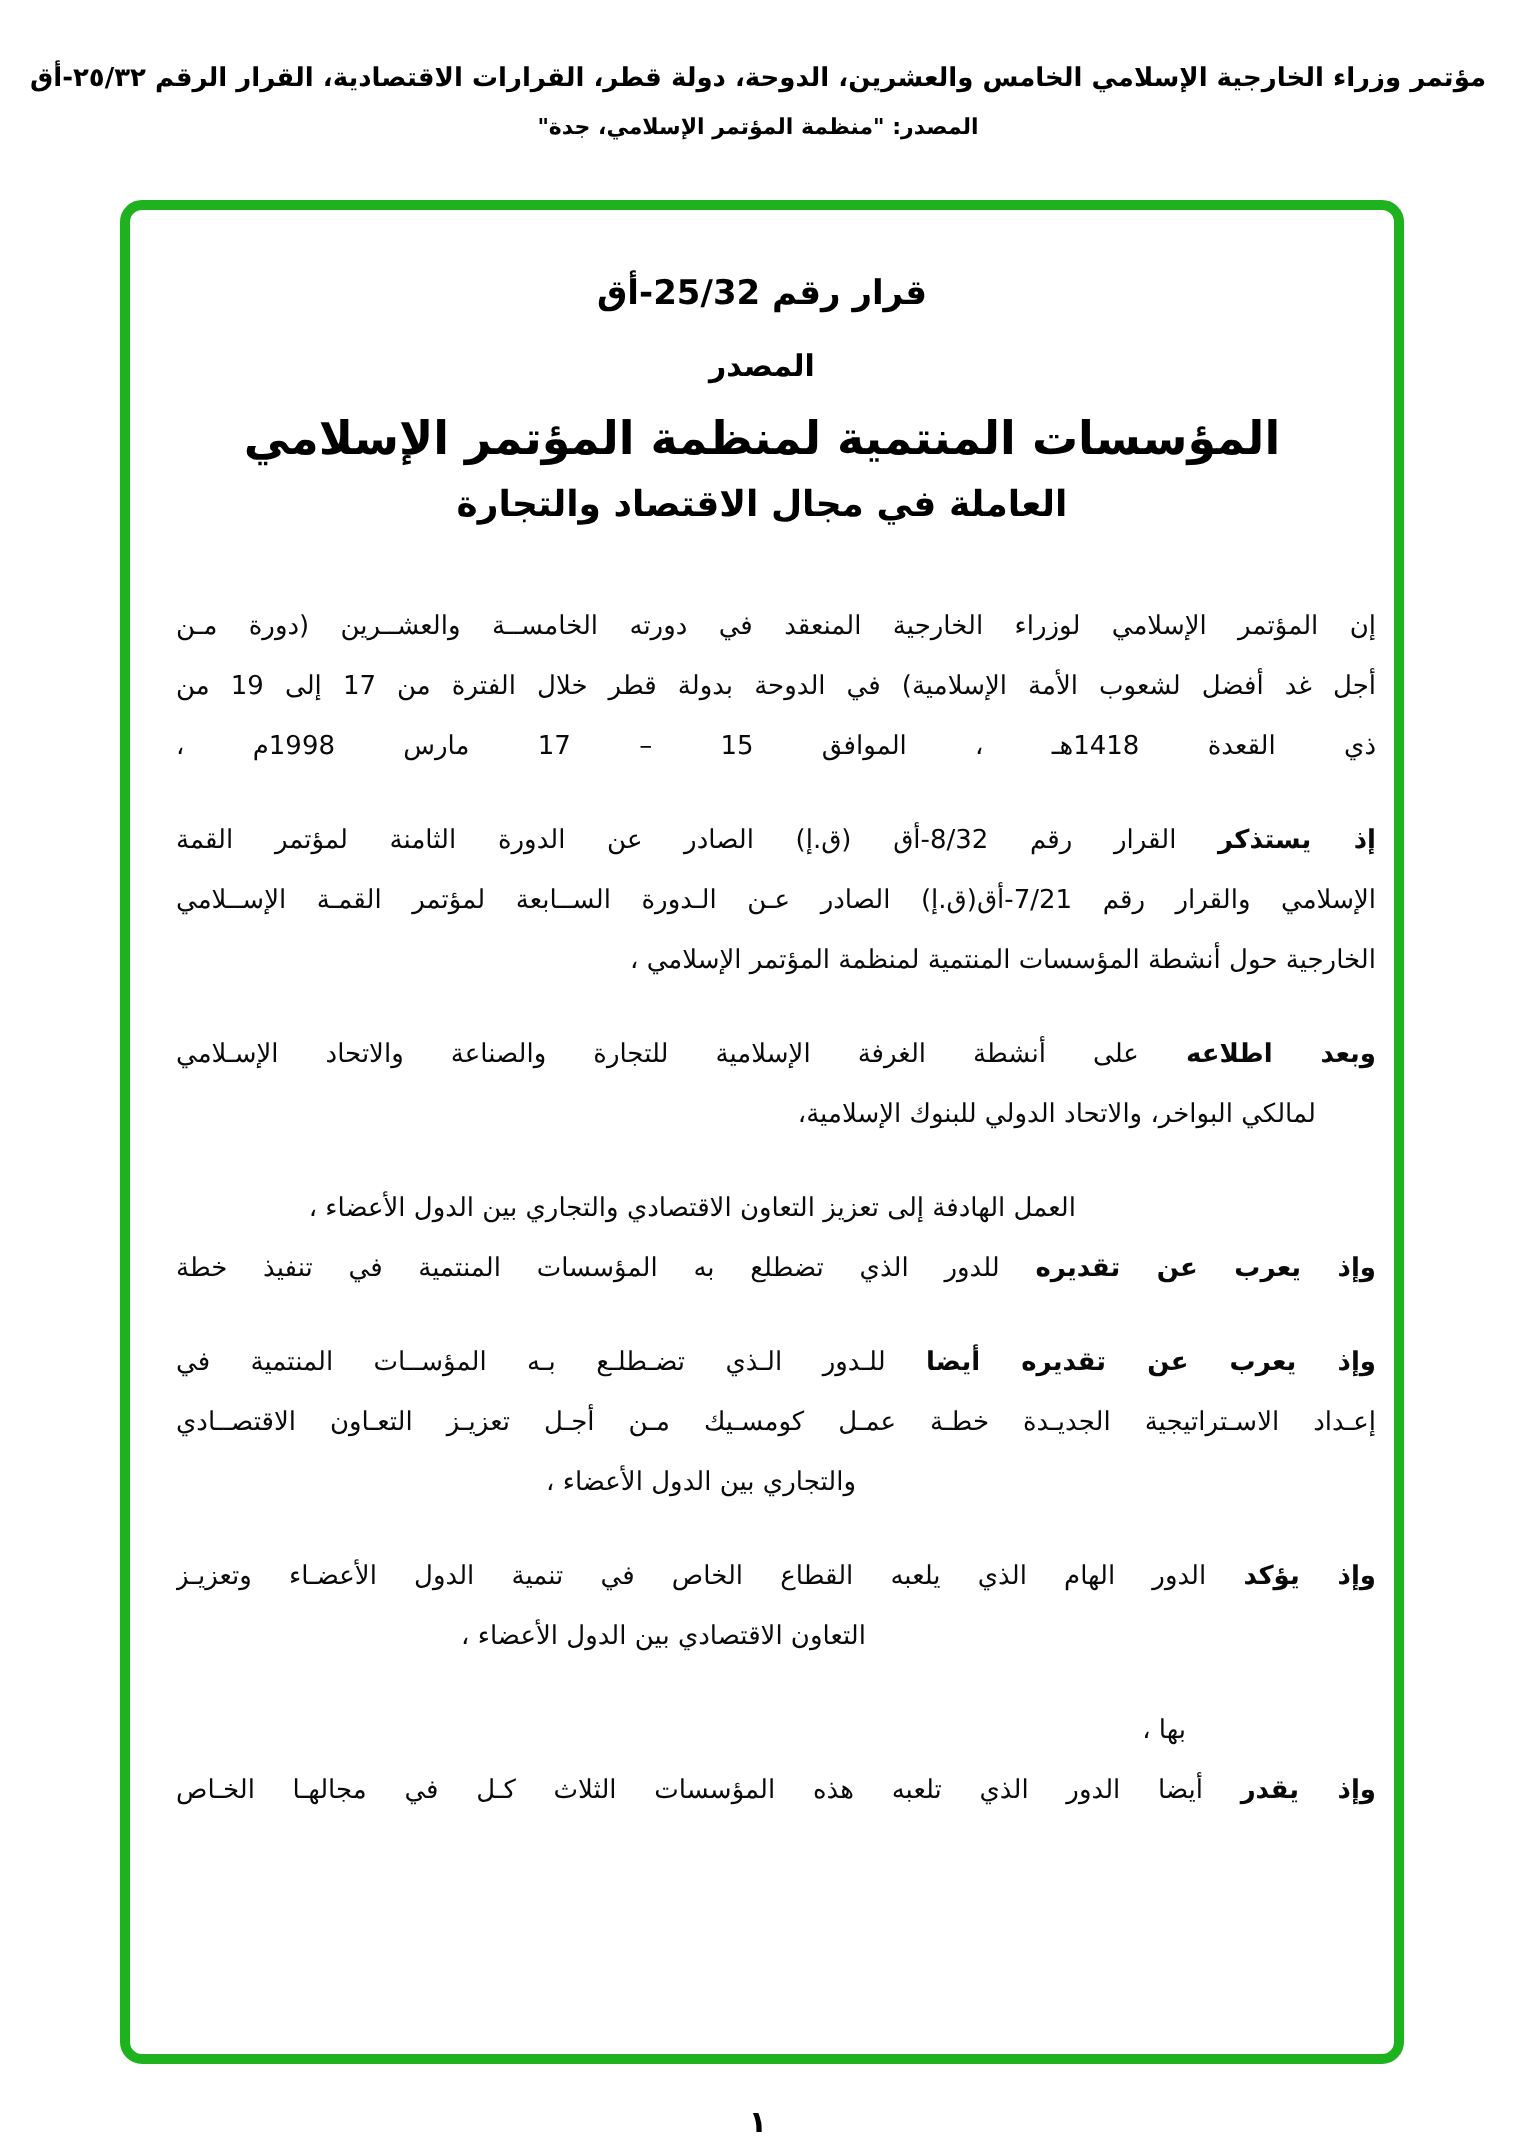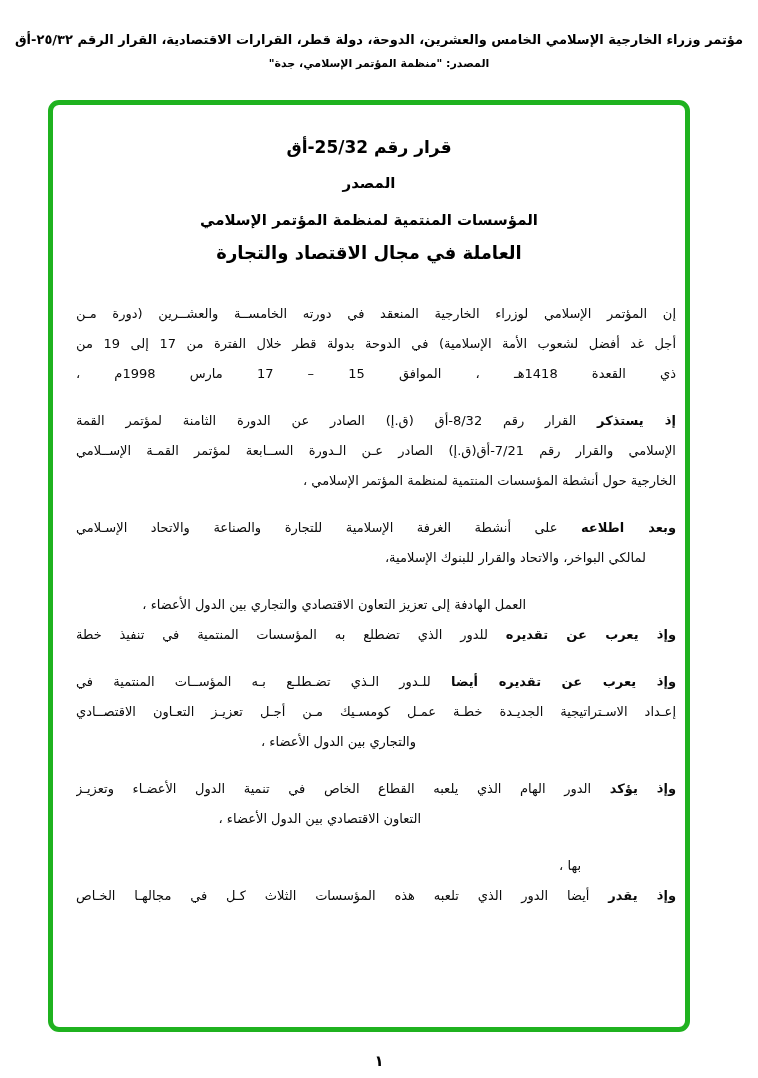--- a/index.html
+++ b/index.html
@@ -11,32 +11,32 @@
     color:#0b0b0b;
     overflow:hidden;
   }
   .doc-header{
     position:absolute;top:30px;left:0;width:758px;
     text-align:center;font-weight:bold;color:#000;
   }
   .doc-header .hline1{font-size:13px;line-height:20px;}
   .doc-header .hline2{font-size:11px;line-height:18px;margin-top:5px;}
   .doc-frame{
-    position:absolute;left:48px;top:100px;
+    position:absolute;left:60px;top:100px;
     width:632px;height:922px;
     border:5px solid #1fb21f;border-radius:11px;
     box-sizing:content-box;
     background:#ffffff;
   }
   .title-block{
     padding-top:30px;text-align:center;font-weight:bold;color:#000;
   }
   .title-line1{font-size:17px;line-height:24px;}
   .title-line2{font-size:15px;line-height:22px;margin-top:13px;}
-  .title-line3{font-size:15px;line-height:28px;margin-top:12px;}
+  .title-line3{font-size:23px;line-height:28px;margin-top:12px;}
   .title-line4{font-size:18px;line-height:26px;margin-top:6px;}
   .body-text{
     margin:33px 9px 0 23px;
     font-size:13px;
     color:#0a0a0a;
   }
   .para{margin-bottom:17px;}
   .line{
     line-height:30px;height:30px;overflow:hidden;
     text-align:justify;
@@ -73,21 +73,21 @@
         <div class="line">أجل غد أفضل لشعوب الأمة الإسلامية) في الدوحة بدولة قطر خلال الفترة من 17 إلى 19 من</div>
         <div class="line">ذي القعدة 1418هـ ، الموافق 15 – 17 مارس 1998م ،</div>
       </div>
       <div class="para">
         <div class="line"><b>إذ يستذكر</b> القرار رقم 8/32-أق (ق.إ) الصادر عن الدورة الثامنة لمؤتمر القمة</div>
         <div class="line">الإسلامي والقرار رقم 7/21-أق(ق.إ) الصادر عـن الـدورة الســابعة لمؤتمر القمـة الإســلامي</div>
         <div class="line end">الخارجية حول أنشطة المؤسسات المنتمية لمنظمة المؤتمر الإسلامي ،</div>
       </div>
       <div class="para">
         <div class="line"><b>وبعد اطلاعه</b> على أنشطة الغرفة الإسلامية للتجارة والصناعة والاتحاد الإسـلامي</div>
-        <div class="line end" style="padding-right: 30px;">لمالكي البواخر، والاتحاد والقرار للبنوك الإسلامية،</div>
+        <div class="line end" style="padding-right: 30px;">لمالكي البواخر، والاتحاد الدولي للبنوك الإسلامية،</div>
       </div>
       <div class="para">
         <div class="line end" style="padding-right: 150px;">العمل الهادفة إلى تعزيز التعاون الاقتصادي والتجاري بين الدول الأعضاء ،</div>
         <div class="line"><b>وإذ يعرب عن تقديره</b> للدور الذي تضطلع به المؤسسات المنتمية في تنفيذ خطة</div>
       </div>
       <div class="para">
         <div class="line"><b>وإذ يعرب عن تقديره أيضا</b> للـدور الـذي تضـطلـع بـه المؤســات المنتمية في</div>
         <div class="line">إعـداد الاسـتراتيجية الجديـدة خطـة عمـل كومسـيك مـن أجـل تعزيـز التعـاون الاقتصــادي</div>
         <div class="line end" style="padding-right: 260px;">والتجاري بين الدول الأعضاء ،</div>
       </div>

